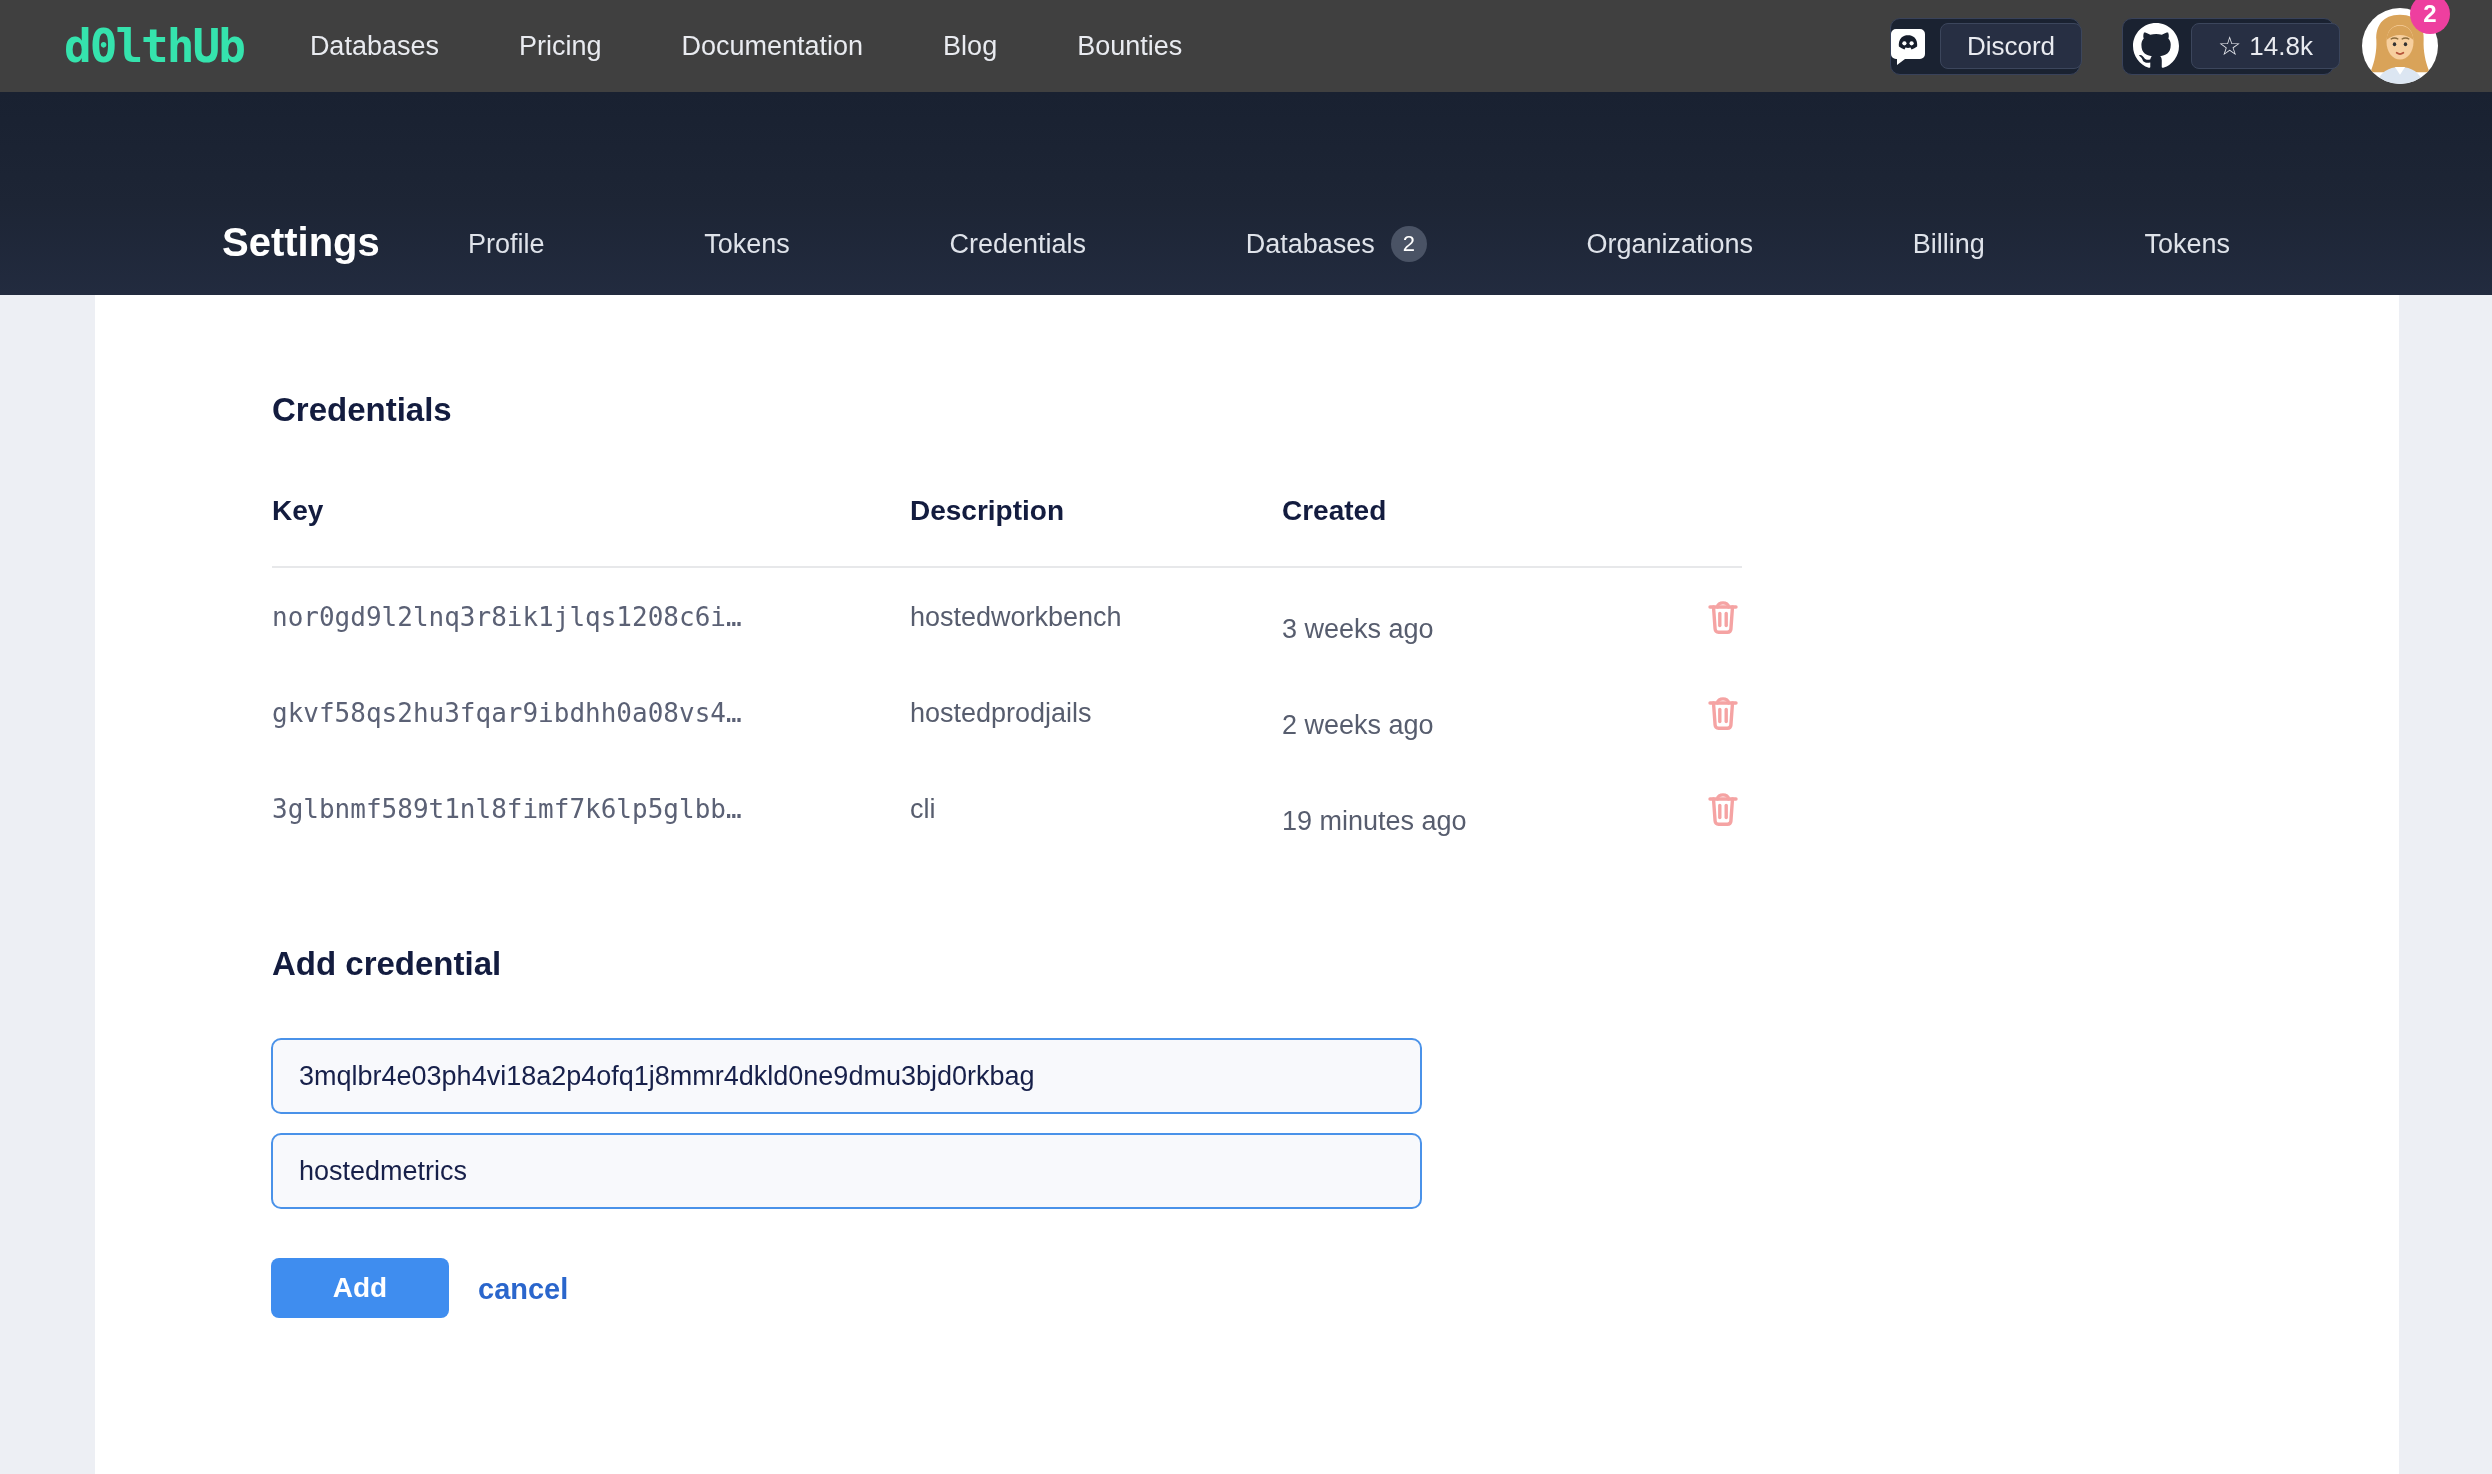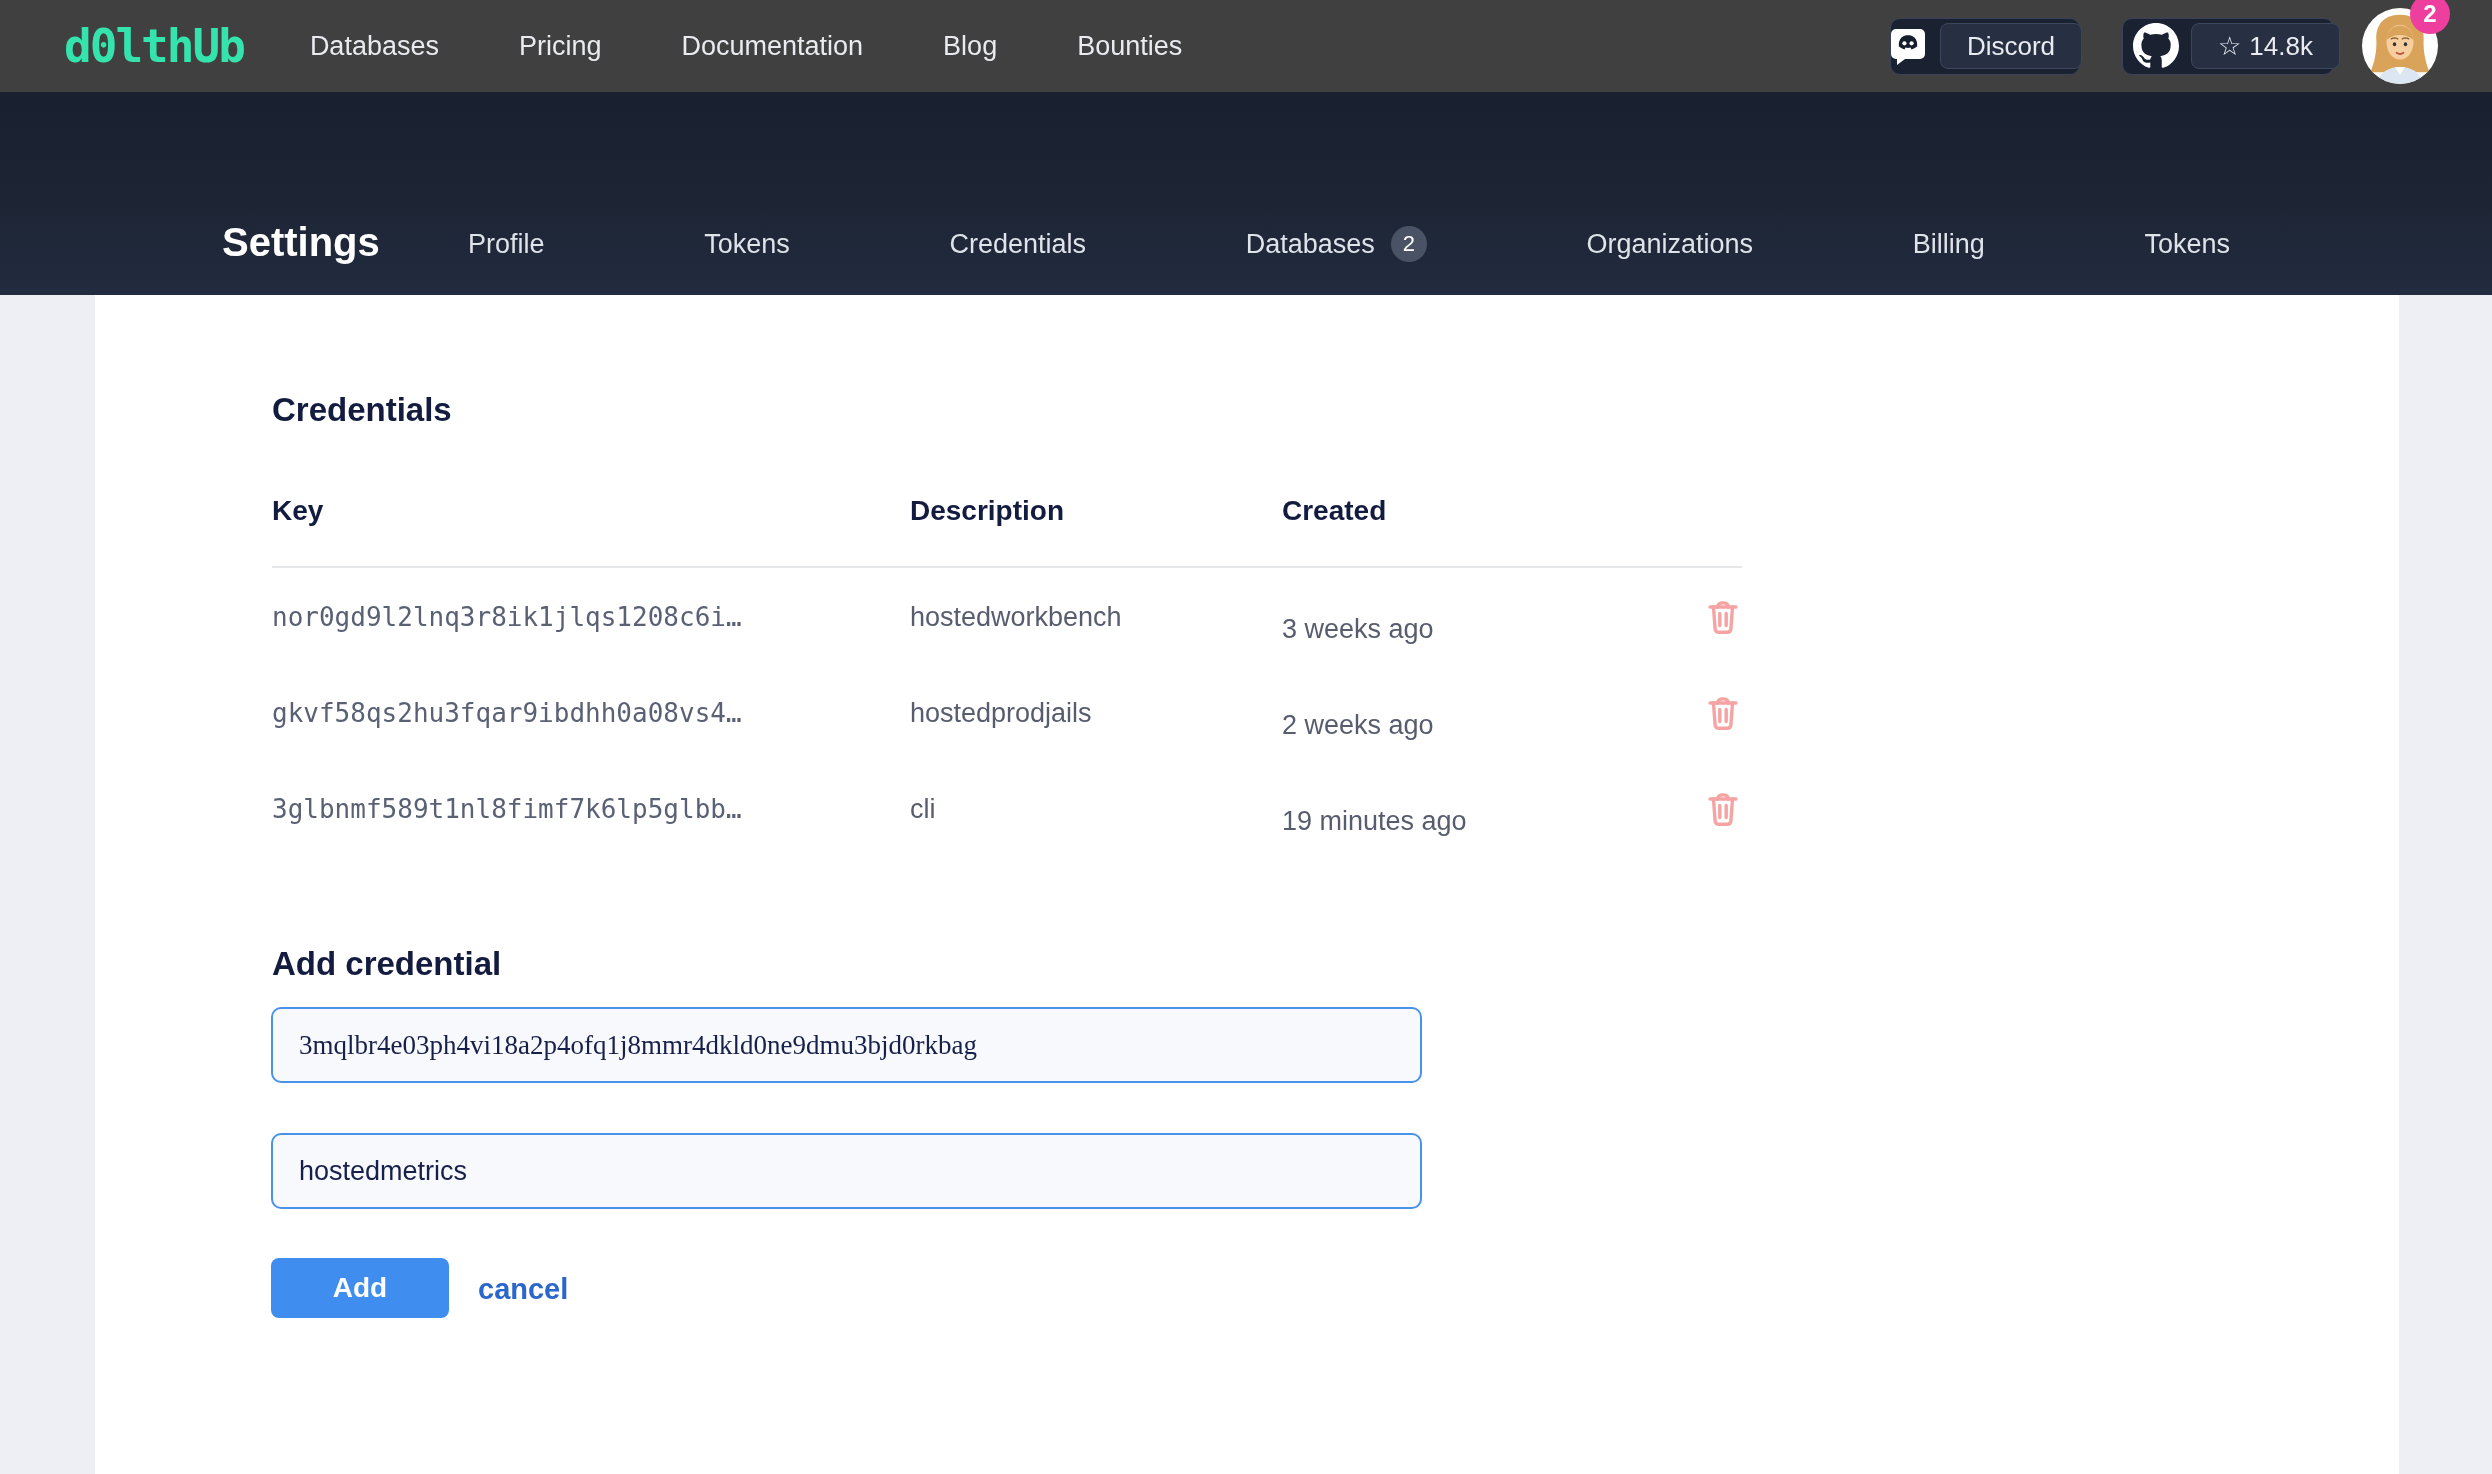--- a/index.html
+++ b/index.html
@@ -58,21 +58,21 @@
   .cell { position:absolute; line-height:40px; font-size:27px; color:#575d6e; white-space:nowrap; }
   .cell-key { left:177px; font-family:"DejaVu Sans Mono", monospace; font-size:26px; color:#5b6175; }
   .cell-desc { left:815px; }
   .cell-created { left:1187px;margin-top:12px; }
   .trash-btn { position:absolute; left:1608px; top:0; width:40px; height:40px; background:none; border:none; cursor:pointer; }
 
   .cred-input { position:absolute; left:176px; width:1151px; height:76px;
                 border:2px solid #4a92e9; border-radius:10px; background:#f8f9fc;
                 font-family:"Liberation Sans", sans-serif; font-size:27px; color:#17204a;
                 padding:0 26px; outline:none; }
-  .input-key { top:712px;font-family:Liberation Serif, serif; }
+  .input-key { top:743px; }
   .input-desc { top:838px; }
 
   .add-btn { position:absolute; left:176px; top:963px; width:178px; height:60px;
              background:#3f8def; border:none; border-radius:8px; color:#ffffff;
              font-family:"Liberation Sans", sans-serif; font-size:28px; font-weight:bold; cursor:pointer; }
   .cancel-link { position:absolute; left:383px; top:978px; color:#2a66cc; font-size:29px;
                  font-weight:bold; cursor:pointer; text-decoration:none;text-align:right; }
 </style>
 </head>
 <body>

